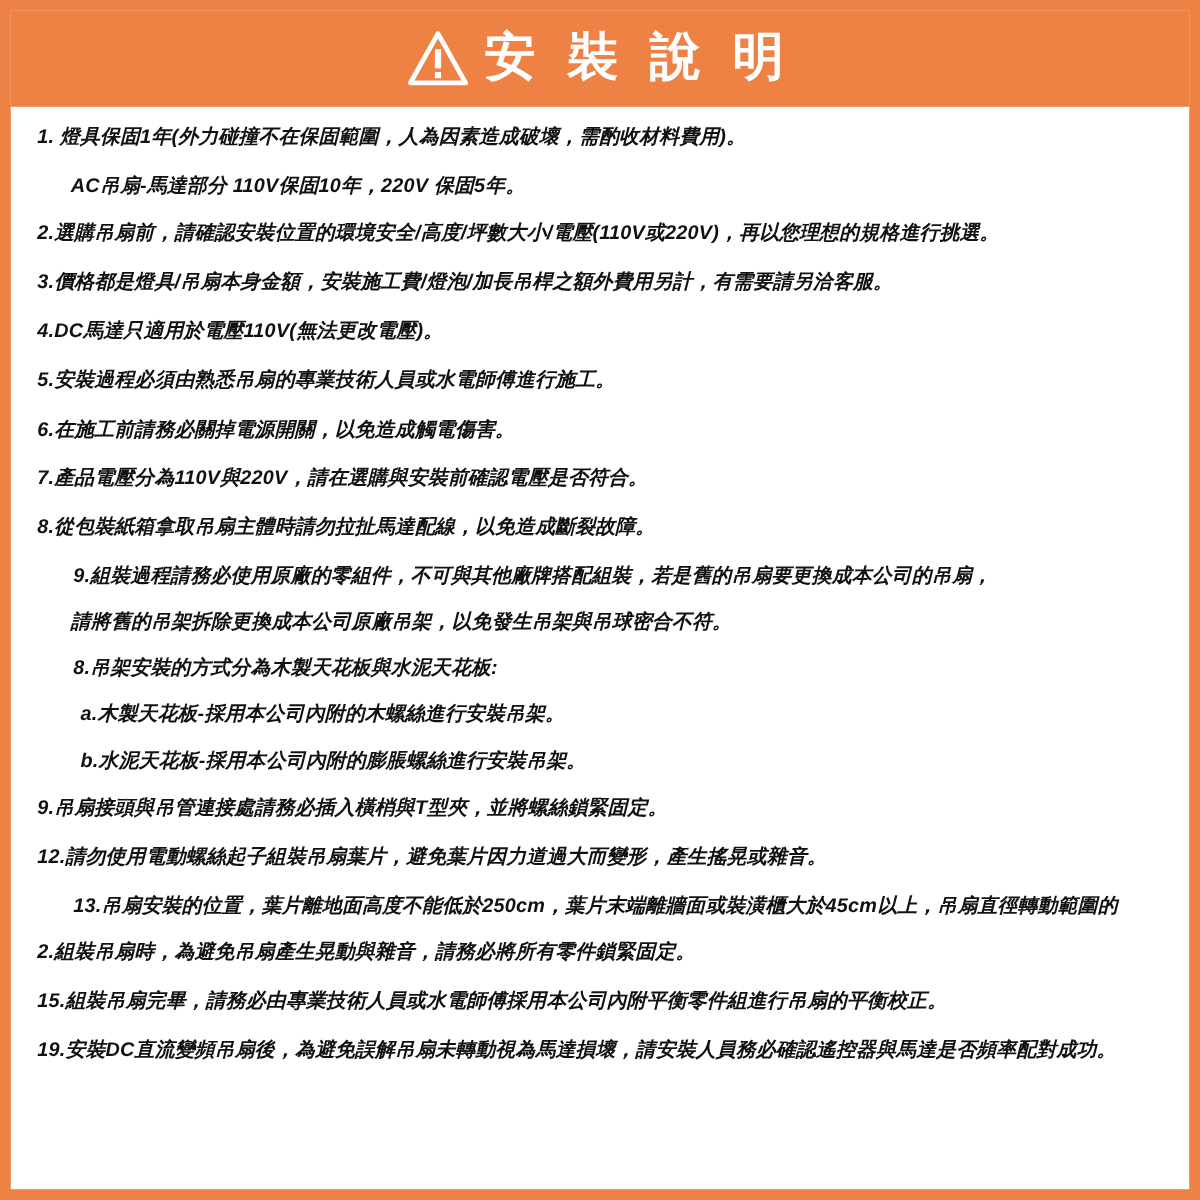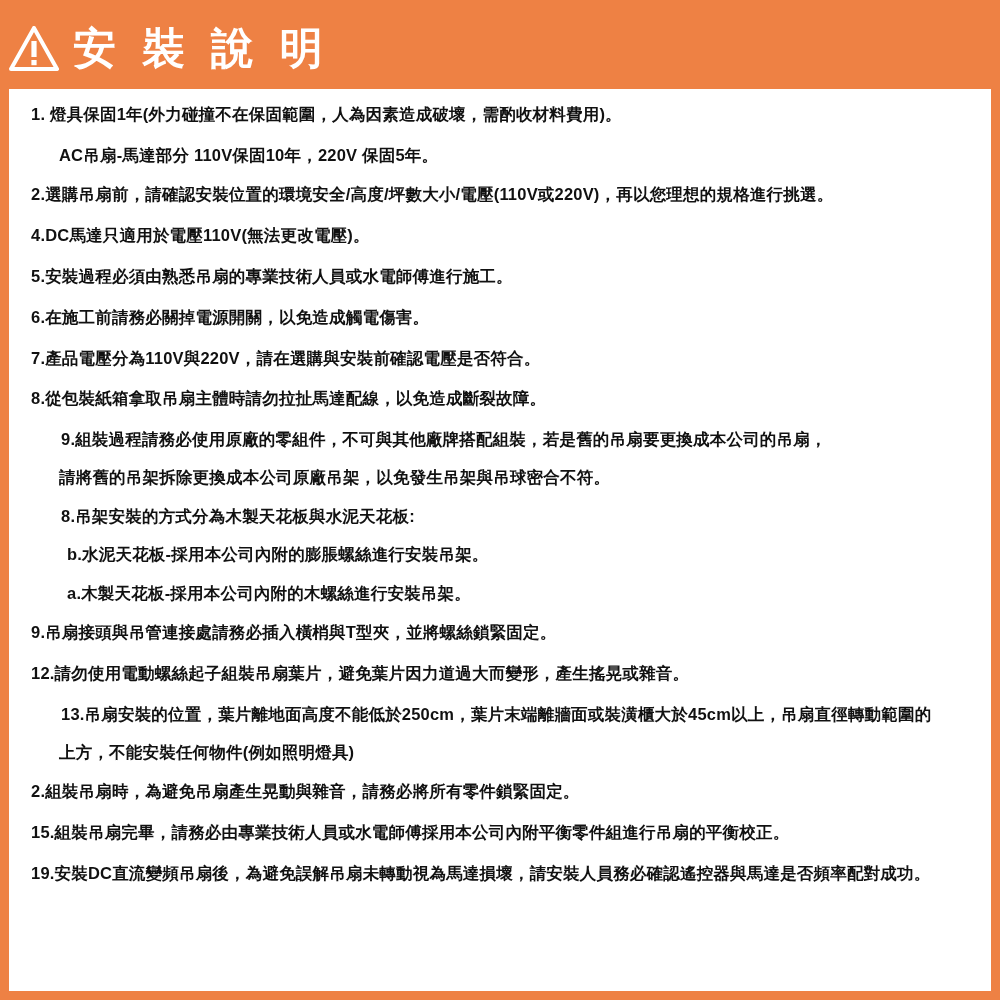--- a/index.html
+++ b/index.html
@@ -21,20 +21,21 @@
     box-sizing: border-box;
     border: 9px solid #ee8144;
     background: #ffffff;
   }
   .header {
     position: relative;
     height: 80px;
     background: #ee8144;
     display: flex;
     align-items: center;
+    justify-content: center;
     gap: 14px;
   }
   .warn-icon {
     display: block;
     width: 50px;
     height: 46px;
   }
   .header-title {
     font-size: 43px;
     font-weight: bold;
@@ -47,20 +48,21 @@
     padding: 14px 20px 0 22px;
     box-sizing: border-box;
   }
   .line {
     font-size: 16.5px;
     font-weight: bold;
     line-height: 1.45;
     margin: 0 0 17px 0;
     white-space: nowrap;
     letter-spacing: 0.2px;
+    font-style: italic;
   }
   .line.sub {
     padding-left: 28px;
     margin-bottom: 15px;
   }
   .line.sub2 {
     padding-left: 36px;
     margin-bottom: 15px;
   }
   .line.tight {
@@ -81,32 +83,32 @@
         <rect x="22.4" y="34" width="5.2" height="5.2" fill="#ffffff"></rect>
       </svg>
     </span>
     <div class="header-title">安 裝 說 明</div>
   </div>
 
   <div class="content">
     <p class="line">1. 燈具保固1年(外力碰撞不在保固範圍，人為因素造成破壞，需酌收材料費用)。</p>
     <p class="line sub">AC吊扇-馬達部分 110V保固10年，220V 保固5年。</p>
     <p class="line">2.選購吊扇前，請確認安裝位置的環境安全/高度/坪數大小/電壓(110V或220V)，再以您理想的規格進行挑選。</p>
+    <p class="line">3.價格都是燈具/吊扇本身金額，安裝施工費/燈泡/加長吊桿之額外費用另計，有需要請另洽客服。</p>
     <p class="line">4.DC馬達只適用於電壓110V(無法更改電壓)。</p>
     <p class="line">5.安裝過程必須由熟悉吊扇的專業技術人員或水電師傅進行施工。</p>
     <p class="line">6.在施工前請務必關掉電源開關，以免造成觸電傷害。</p>
     <p class="line">7.產品電壓分為110V與220V，請在選購與安裝前確認電壓是否符合。</p>
     <p class="line">8.從包裝紙箱拿取吊扇主體時請勿拉扯馬達配線，以免造成斷裂故障。</p>
     <p class="line tight">9.組裝過程請務必使用原廠的零組件，不可與其他廠牌搭配組裝，若是舊的吊扇要更換成本公司的吊扇，</p>
     <p class="line sub">請將舊的吊架拆除更換成本公司原廠吊架，以免發生吊架與吊球密合不符。</p>
     <p class="line tight">8.吊架安裝的方式分為木製天花板與水泥天花板:</p>
+    <p class="line sub2">a.木製天花板-採用本公司內附的木螺絲進行安裝吊架。</p>
     <p class="line sub2">b.水泥天花板-採用本公司內附的膨脹螺絲進行安裝吊架。</p>
-    <p class="line sub2">a.木製天花板-採用本公司內附的木螺絲進行安裝吊架。</p>
     <p class="line">9.吊扇接頭與吊管連接處請務必插入橫梢與T型夾，並將螺絲鎖緊固定。</p>
     <p class="line">12.請勿使用電動螺絲起子組裝吊扇葉片，避免葉片因力道過大而變形，產生搖晃或雜音。</p>
     <p class="line tight">13.吊扇安裝的位置，葉片離地面高度不能低於250cm，葉片末端離牆面或裝潢櫃大於45cm以上，吊扇直徑轉動範圍的</p>
-    <p class="line sub">上方，不能安裝任何物件(例如照明燈具)</p>
     <p class="line">2.組裝吊扇時，為避免吊扇產生晃動與雜音，請務必將所有零件鎖緊固定。</p>
     <p class="line">15.組裝吊扇完畢，請務必由專業技術人員或水電師傅採用本公司內附平衡零件組進行吊扇的平衡校正。</p>
     <p class="line">19.安裝DC直流變頻吊扇後，為避免誤解吊扇未轉動視為馬達損壞，請安裝人員務必確認遙控器與馬達是否頻率配對成功。</p>
   </div>
 
 </div>
 
 </body></html>

